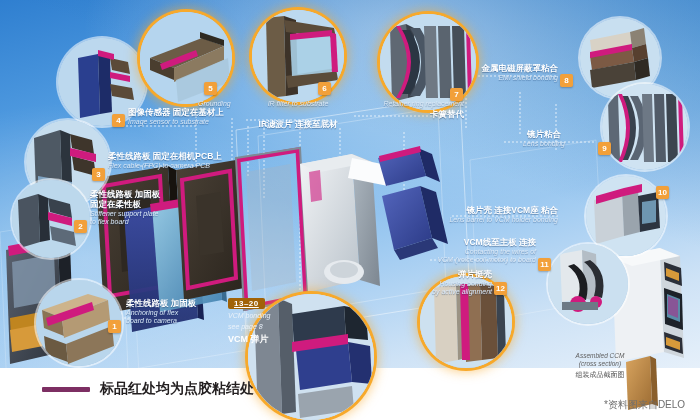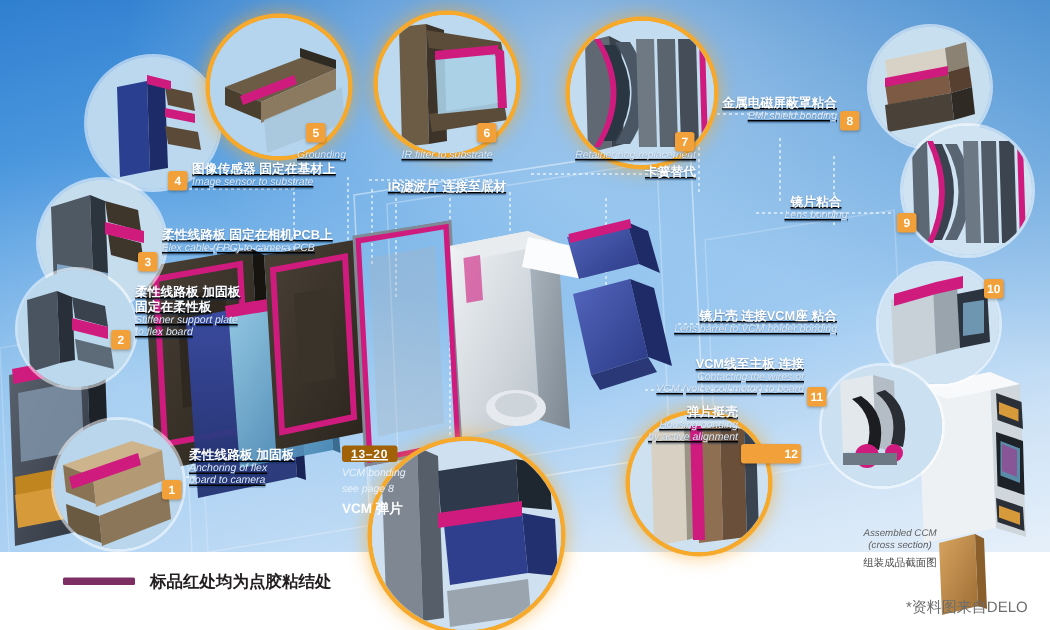--- a/index.html
+++ b/index.html
@@ -38,41 +38,41 @@
 
   .badge{
     position:absolute;width:13px;height:13px;border-radius:2px;
     background:#f2a03a;color:#fff;font-size:8px;font-weight:bold;
     display:flex;align-items:center;justify-content:center;
     box-shadow:0 1px 2px rgba(0,0,0,.25);
     z-index:30;
   }
 
   
-  .lbl{position:absolute;z-index:25;line-height:1.15;text-decoration:underline;}
+  .lbl{position:absolute;z-index:25;line-height:1.15;}
   .lbl .cn{color:#ffffff;font-size:8.5px;font-weight:bold;white-space:nowrap;
            text-shadow:0 1px 1px rgba(0,40,90,.45);}
   .lbl .en{color:#dceaf8;font-size:7px;font-style:italic;white-space:nowrap;
            text-shadow:0 1px 1px rgba(0,40,90,.40);}
   .lbl.right{text-align:right;}
   .lbl.center{text-align:center;}
 
   
   .vcm-callout{position:absolute;z-index:28;}
   .vcm-callout .tag{
     display:inline-block;background:#a16207;color:#fff;font-size:8px;font-weight:bold;
     padding:1px 6px;border-radius:2px;letter-spacing:.5px;text-decoration:underline;
   }
   .vcm-callout .en{color:#eaf2fa;font-size:7px;font-style:italic;margin-top:2px;line-height:1.25;}
   .vcm-callout .cn{color:#ffffff;font-size:9px;font-weight:bold;margin-top:1px;}
 
   
   .legend{position:absolute;display:flex;align-items:center;gap:10px;}
   .legend .swatch{width:48px;height:5px;background:#7d2f63;border-radius:1px;}
-  .legend .txt{color:#231f20;font-size:11px;font-weight:bold;}
+  .legend .txt{color:#231f20;font-size:14px;font-weight:bold;}
 
   .src{position:absolute;color:#6d6d6d;font-size:10px;}
   .assembled{position:absolute;text-align:center;z-index:24;}
   .assembled .en{color:#5f5f5f;font-size:6.5px;font-style:italic;line-height:1.3;}
   .assembled .cn{color:#4a4a4a;font-size:7px;margin-top:1px;}
 </style>
 </head>
 <body>
 
 <div id="stage">
@@ -347,21 +347,21 @@
     <svg class="inner" viewBox="0 0 92 92">
       <rect width="92" height="92" fill="#cde1f0"></rect>
       <path d="M14,12 L36,8 L38,84 L16,88 Z" fill="#d8d0c2"></path>
       <path d="M36,8 L44,12 L46,82 L38,84 Z" fill="#9b9384"></path>
       <path d="M44,10 L60,8 L62,84 L46,86 Z" fill="#8f6f52"></path>
       <path d="M60,8 L76,10 L78,82 L62,84 Z" fill="#6a503a"></path>
       <path d="M40,8 L48,8 L50,84 L42,84 Z" fill="#cf1b7e"></path>
       <path d="M76,10 L84,14 L86,80 L78,82 Z" fill="#3a4450"></path>
     </svg>
   </div>
-  <div class="badge" style="left:494px;top:296px;padding-left:27px;">12</div>
+  <div class="badge" style="left:494px;top:282px;">12</div>
 
   <div class="mag plain" style="left:26px;top:120px;width:84px;height:84px;">
     <svg class="inner" viewBox="0 0 84 84">
       <rect width="84" height="84" fill="#c6ddee"></rect>
       <path d="M8,18 L34,10 L36,64 L10,72 Z" fill="#4e5964"></path>
       <path d="M34,10 L44,14 L46,62 L36,64 Z" fill="#2c343d"></path>
       <path d="M44,14 L66,20 L68,34 L46,28 Z" fill="#3e352b"></path>
       <path d="M46,36 L68,42 L70,56 L48,50 Z" fill="#3e352b"></path>
       <path d="M44,28 L70,34 L70,42 L44,36 Z" fill="#cf1b7e"></path>
       <path d="M12,56 L46,62 L46,72 L12,66 Z" fill="#7fa3c2"></path>

